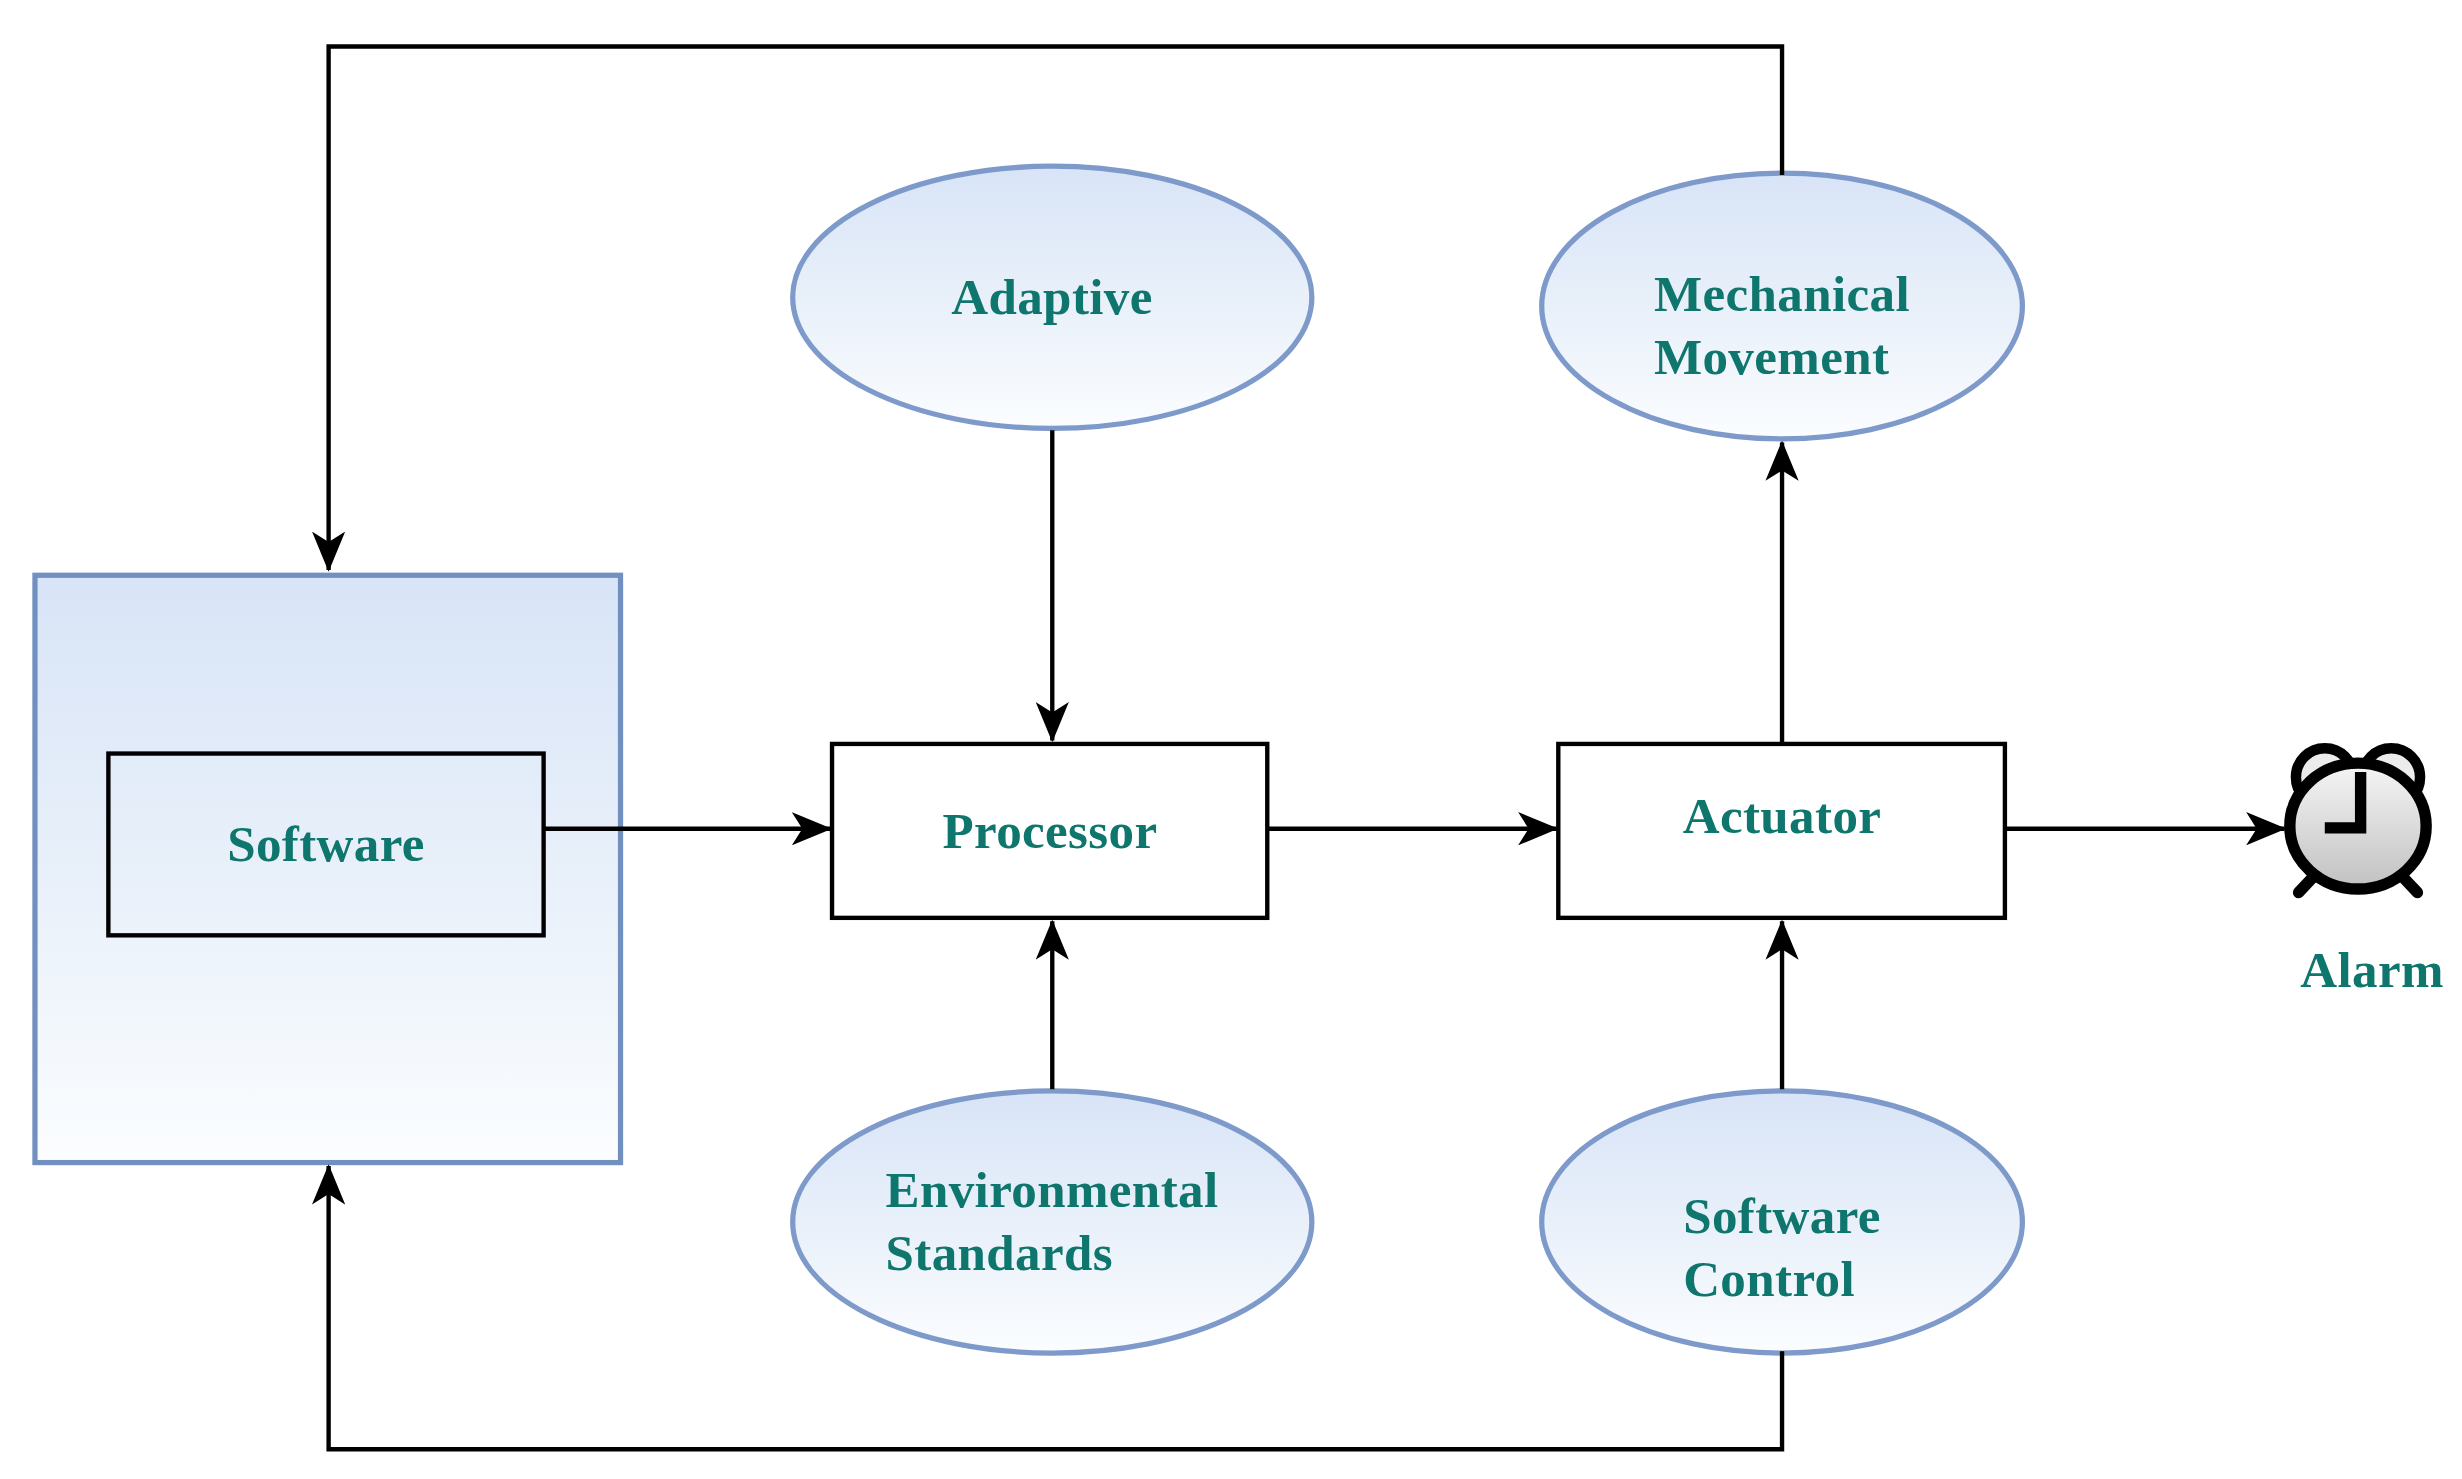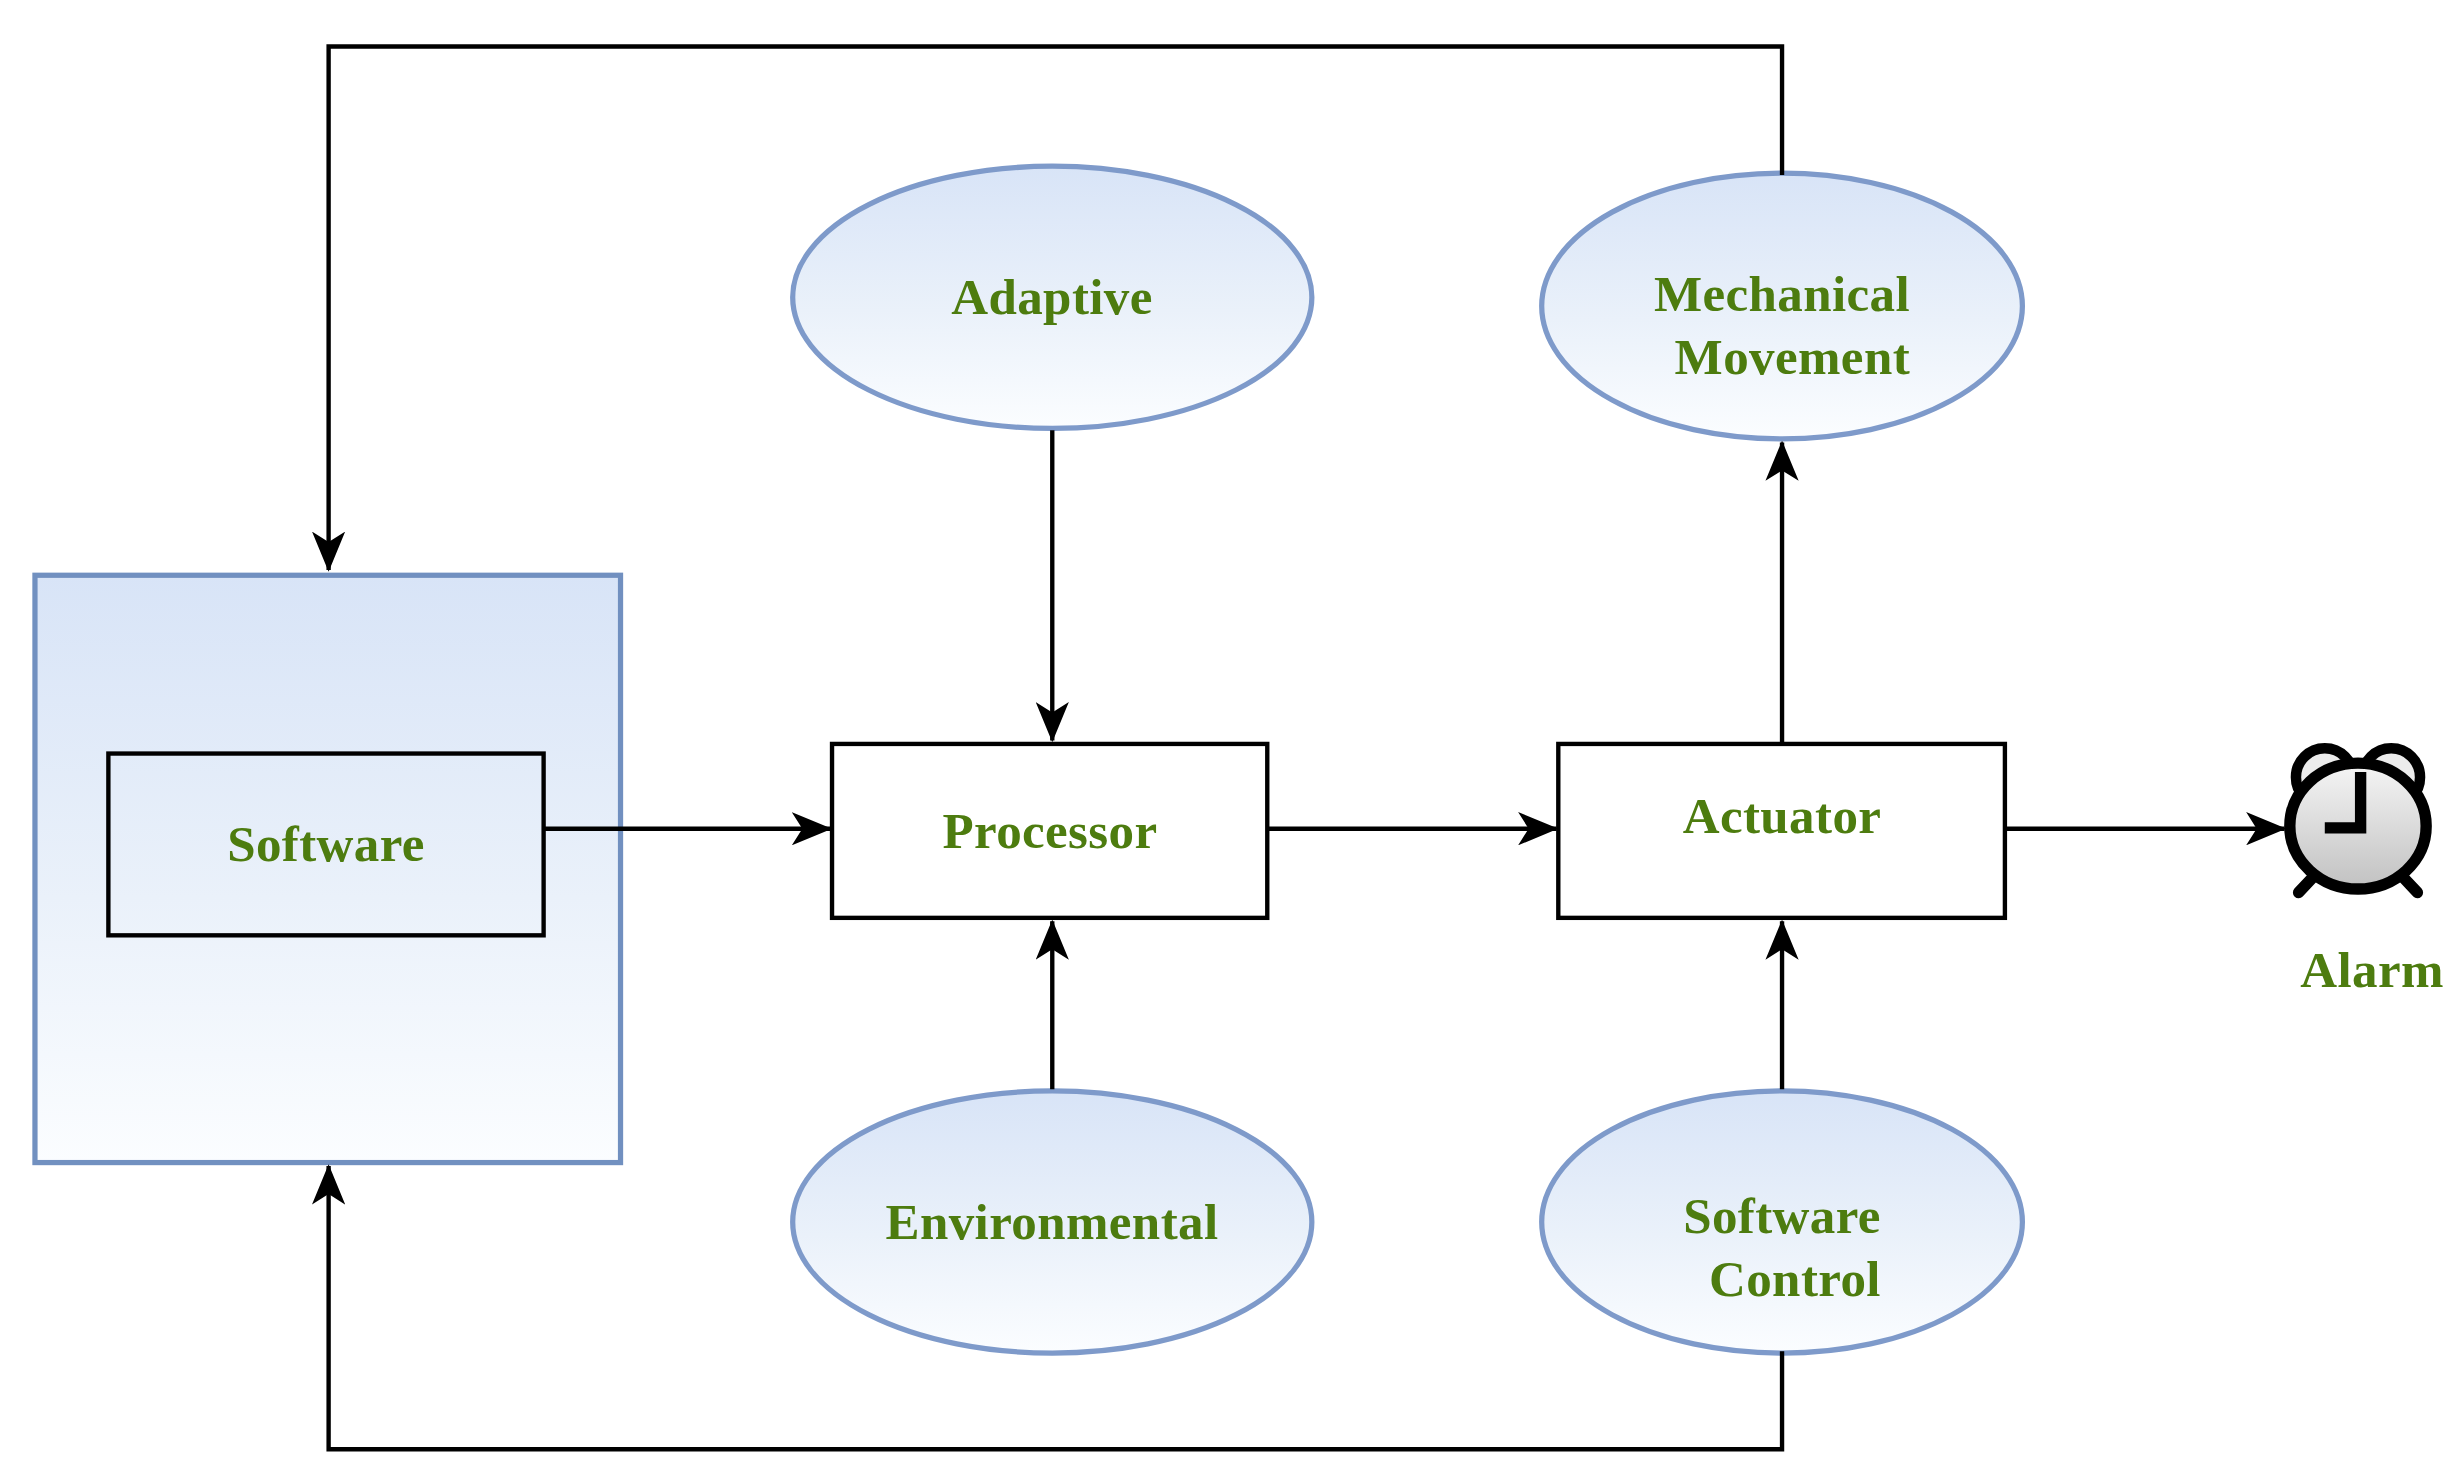--- a/index.html
+++ b/index.html
@@ -20,22 +20,22 @@
     position: absolute;
     left: 0;
     top: 0;
   }
   .label {
     position: absolute;
     transform: translate(-50%, -50%);
     font-family: "Liberation Serif", "DejaVu Serif", serif;
     font-weight: 700;
     font-size: 51px;
-    color: #4d7c0f;
-    text-align: right;
+    color: #0f766e;
+    text-align: left;
     line-height: 63px;
     white-space: nowrap;
     letter-spacing: 0.4px;
   }
   .label .ln { display: block; }
   .edges {
     stroke-width: 5px;
     fill: none;
   }
 </style>
@@ -100,20 +100,21 @@
   <div class="label" style="left:1050px; top:831px;">Processor</div>
 
   <div class="label" style="left:1782px; top:816px;">Actuator</div>
 
   <div class="label" style="left:1052px; top:297px;">
     <span class="ln">Adaptive</span>
   </div>
 
   <div class="label" style="left:1052px; top:1222px;">
     <span class="ln">Environmental</span>
+    <span class="ln">Standards</span>
   </div>
 
   <div class="label" style="left:1782px; top:306px;margin-top:20px;">
     <span class="ln">Mechanical</span>
     <span class="ln">Movement</span>
   </div>
 
   <div class="label" style="left:1782px; top:1248px;">
     <span class="ln">Software</span>
     <span class="ln">Control</span>

